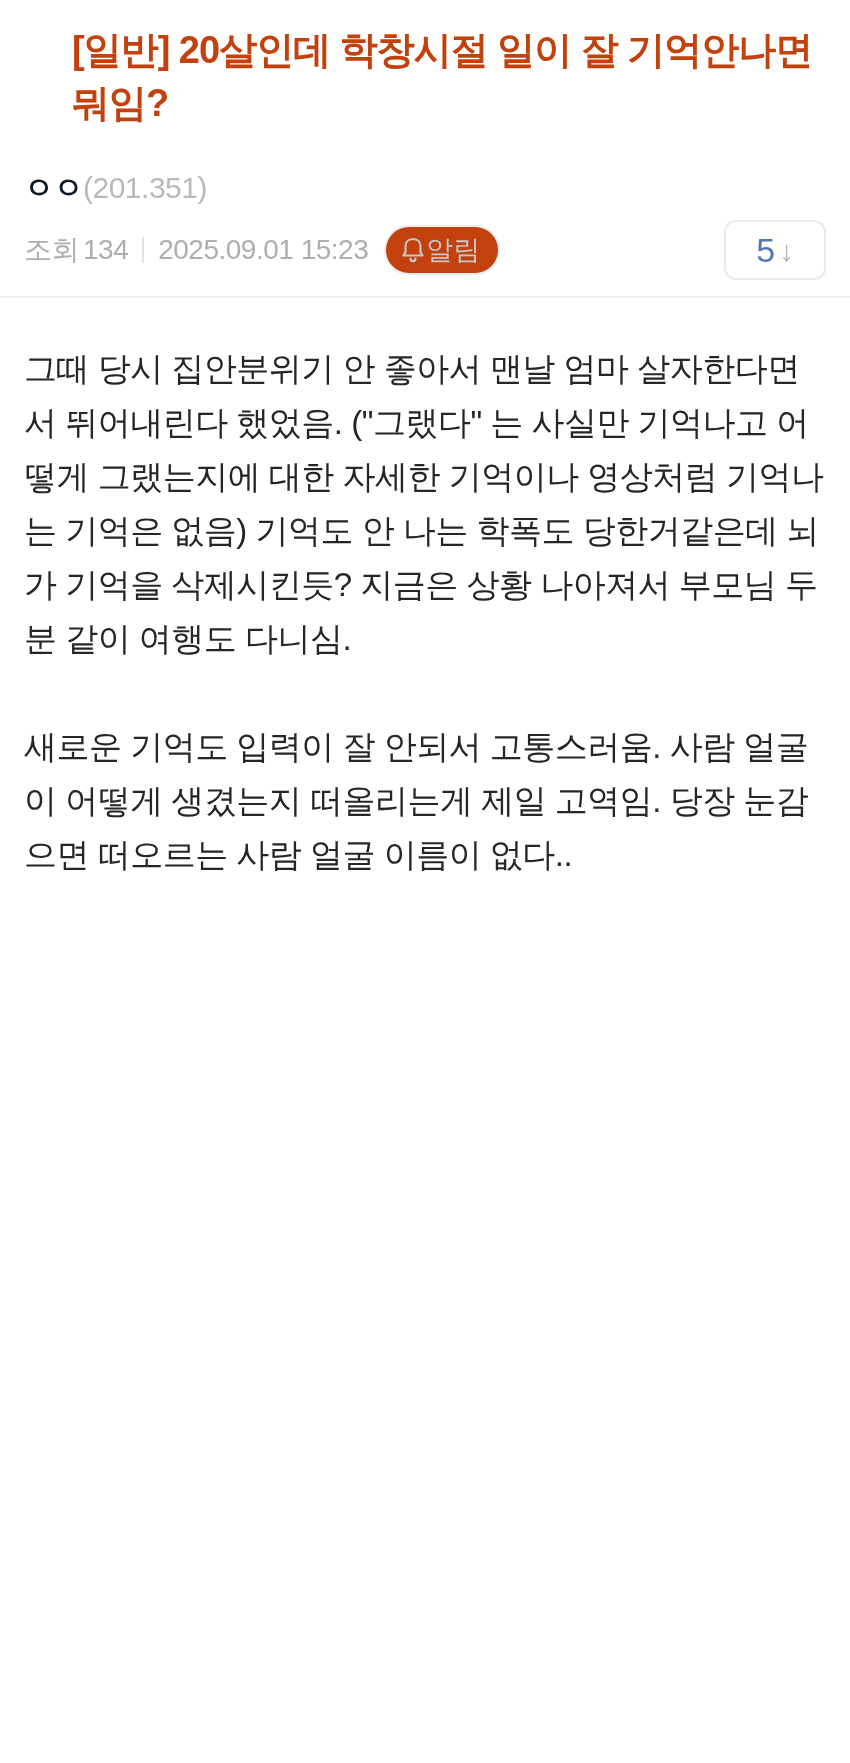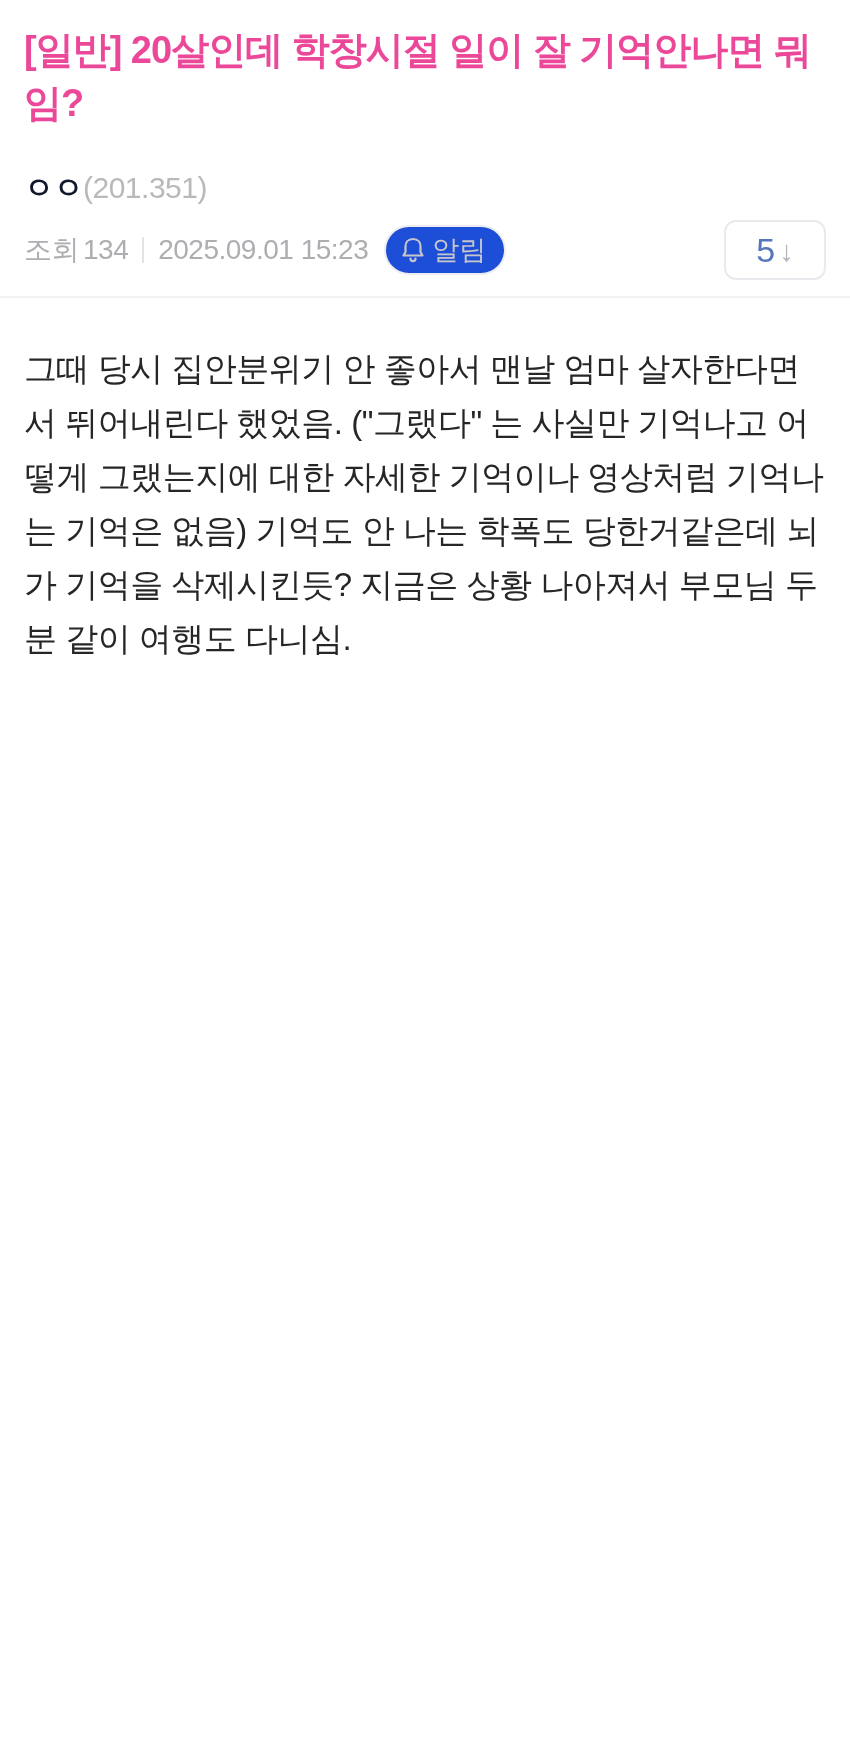--- a/index.html
+++ b/index.html
@@ -12,23 +12,24 @@
     color: #262626;
   }
   .page { width: 850px; height: 1763px; background: #ffffff; }
 
   .header { padding: 24px 24px 0 24px; }
 
   .post-title {
     font-size: 38px;
     line-height: 53px;
     font-weight: 600;
-    color: #ec4899;
+    color: #c2410c;
     letter-spacing: -1px;
     word-break: break-all;
+    margin-left: 48px;
   }
 
   .author-row {
     margin-top: 36px;
     font-size: 30px;
     line-height: 44px;
     letter-spacing: -0.5px;
     display: flex;
     align-items: baseline;
   }
@@ -56,26 +57,25 @@
     width: 0;
     height: 26px;
     border-left: 2px solid #e3e3e6;
     margin: 0 14px;
   }
   .timestamp { }
 
   .notify-pill {
     display: inline-flex;
     align-items: center;
-    gap: 6px;
     margin-left: 16px;
     padding: 6px 18px 6px 14px;
     border: 2px solid #ededf0;
     border-radius: 26px;
-    background: #1d4ed8;
+    background: #c2410c;
     color: #c6c6ca;
     font-size: 27px;
     line-height: 34px;
     cursor: pointer;
   }
   .bell-svg { display: block; }
 
   .recommend-btn {
     display: inline-flex;
     align-items: center;
@@ -157,15 +157,16 @@
         <span class="recommend-count">5</span>
         <span class="recommend-arrow">↓</span>
       </button>
     </div>
   </div>
 
   <div class="divider"></div>
 
   <div class="post-body">
     <p>그때 당시 집안분위기 안 좋아서 맨날 엄마 살자한다면서 뛰어내린다 했었음. ("그랬다" 는 사실만 기억나고 어떻게 그랬는지에 대한 자세한 기억이나 영상처럼 기억나는 기억은 없음) 기억도 안 나는 학폭도 당한거같은데 뇌가 기억을 삭제시킨듯? 지금은 상황 나아져서 부모님 두분 같이 여행도 다니심.</p>
+    <p>새로운 기억도 입력이 잘 안되서 고통스러움. 사람 얼굴이 어떻게 생겼는지 떠올리는게 제일 고역임. 당장 눈감으면 떠오르는 사람 얼굴 이름이 없다..</p>
   </div>
 
 </div>
 
 </body></html>

